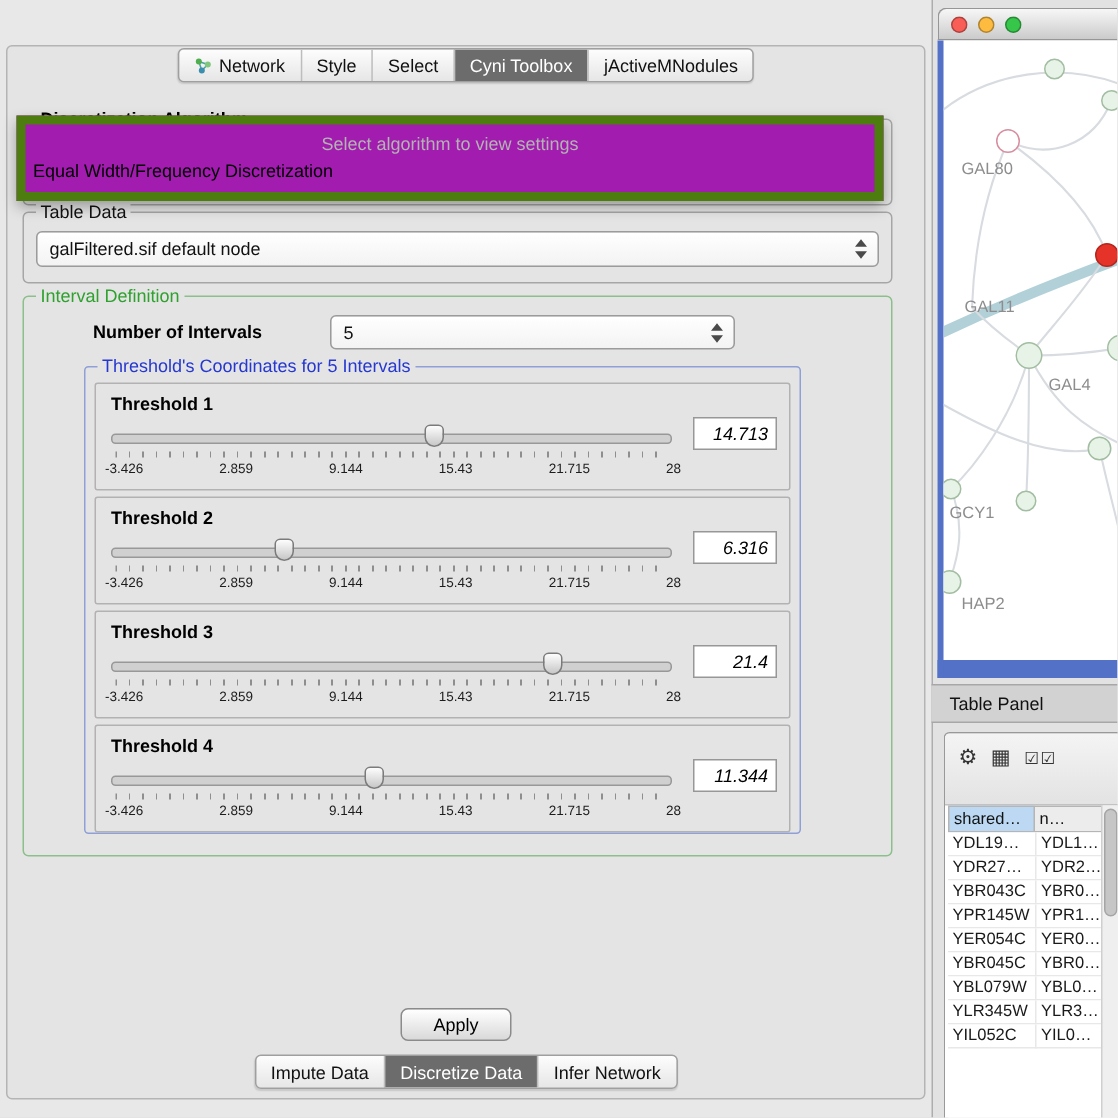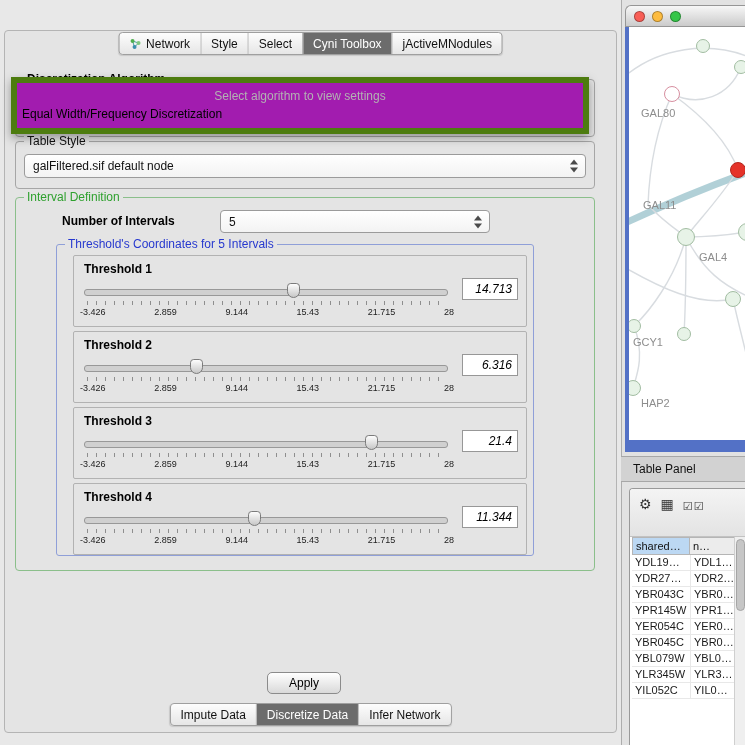--- a/index.html
+++ b/index.html
@@ -64,21 +64,21 @@
     background:#a21caf; border:6px solid #4d7c0f;
     box-shadow:0 4px 9px rgba(0,0,0,.35); padding:5px 0 6px 0; }
   .algo-overlay .placeholder { text-align:center; color:#b3b3b3; font-size:12px;
     padding:1px 0 3px 0; }
   .algo-overlay .opt { font-size:12px; color:#000; padding:1px 5px; }
   .algo-overlay .opt.bold { font-weight:bold; }
 
   
   .nint-label { position:absolute; left:46px; top:16px; font-size:12px; font-weight:bold; color:#000; }
   .thresholds-wrap { position:absolute; left:40px; top:46px; width:478px; height:312px;
-    border:1px solid #8f9fd8; border-radius:3px; padding-top:10px; box-sizing:border-box;padding-left:10px; }
+    border:1px solid #8f9fd8; border-radius:3px; padding-top:10px; box-sizing:border-box; }
   .threshold-box { position:relative; margin:0 6px 4px 6px; height:70px;
     border:1px solid #b2b2b2; border-radius:2px; background:#e4e4e4; }
   .t-label { position:absolute; left:10px; top:6px; font-size:12px; font-weight:bold; color:#000;text-align:right; }
   .slider-area { position:absolute; left:10px; right:78px; top:24px; height:42px; }
   .track { position:absolute; left:0; right:0; top:9px; height:5px; background:#d0d0d0;
     border:1px solid #989898; border-radius:3px; }
   .thumb { position:absolute; top:3px; width:13px; height:15px; margin-left:-7px;
     background:linear-gradient(#fdfdfd,#c7c7c7); border:1px solid #7b7b7b;
     border-radius:4px 4px 7px 7px; box-sizing:border-box; z-index:2; }
   .ticks { position:absolute; left:3px; right:3px; top:21px; height:4px;
@@ -173,21 +173,21 @@
           <span class="stepper"></span>
         </div>
       </div>
 
       <div class="algo-overlay">
         <div class="placeholder">Select algorithm to view settings</div>
         <div class="opt">Equal Width/Frequency Discretization</div>
       </div>
 
       <div class="group" style="left:10px; top:110px; width:578px; height:46px;">
-        <span class="glabel plain">Table Style</span>
+        <span class="glabel plain">Table Data</span>
         <div class="combo" style="left:8px; top:12px; width:562px; height:24px;">
           <span class="ctext">galFiltered.sif default node</span>
           <span class="stepper"></span>
         </div>
       </div>
 
       <div class="group" style="left:10px; top:166px; width:578px; height:372px; border-color:#8bbf8b;">
         <span class="glabel green">Interval Definition</span>
 
         <span class="nint-label">Number of Intervals</span>

